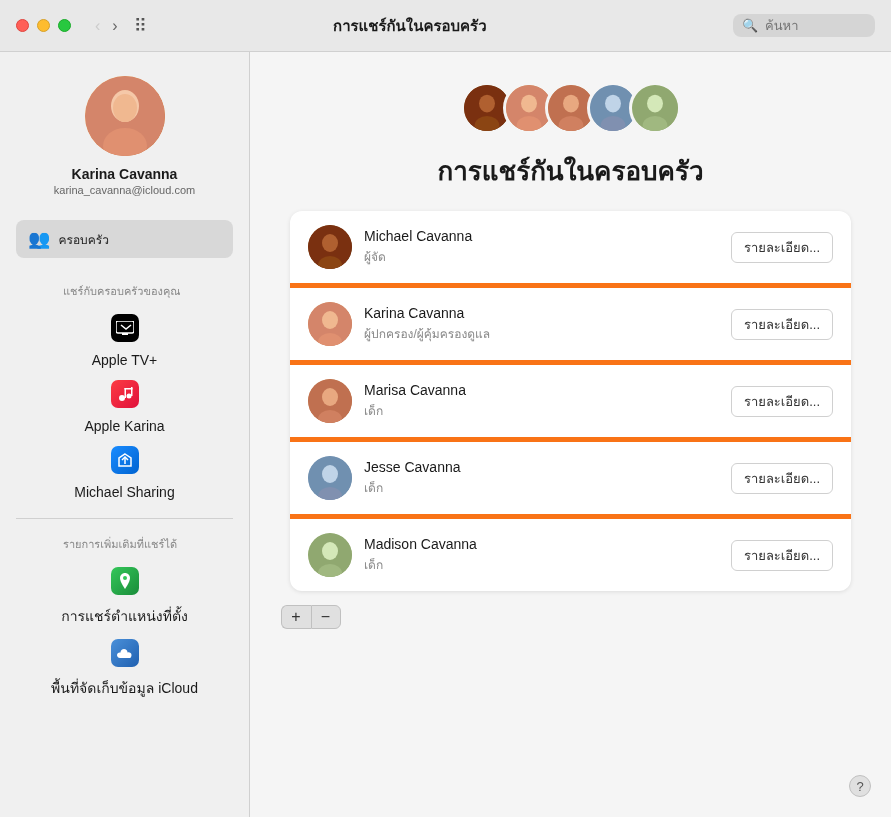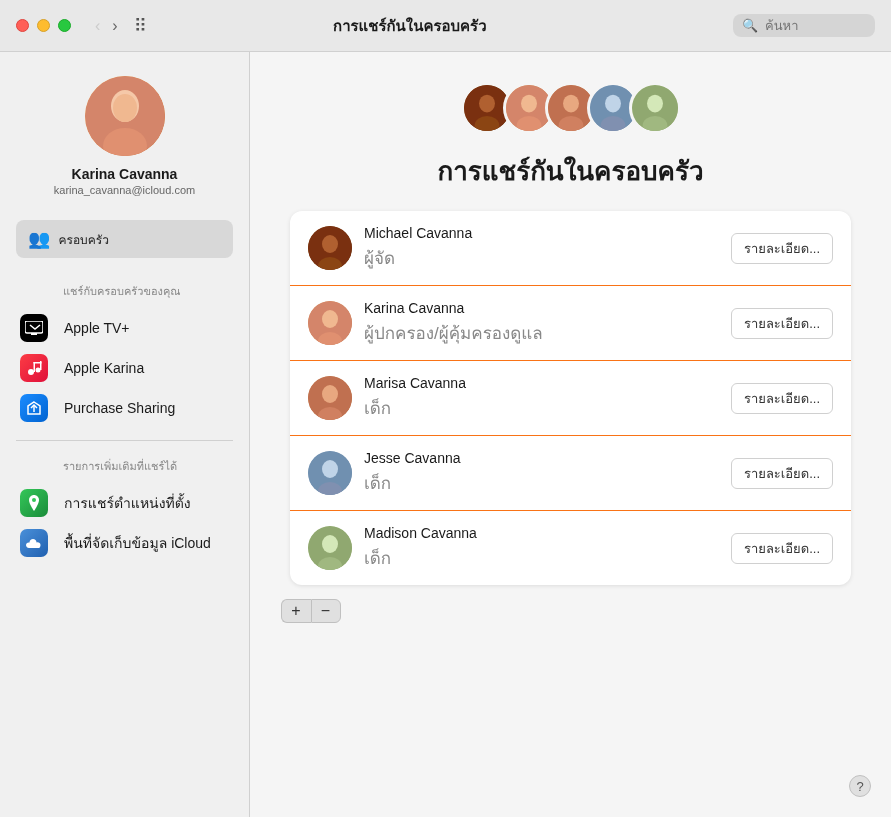--- a/index.html
+++ b/index.html
@@ -172,24 +172,25 @@
       font-size: 11px;
       color: #888;
       margin-bottom: 8px;
       margin-top: 4px;
       margin-left: 47px;
     }
 
     .sidebar-item {
       display: flex;
       align-items: center;
-      gap: 16px;
+      gap: 10px;
       padding: 6px 4px;
       cursor: pointer;
       border-radius: 6px;
+      flex-direction: column;
     }
 
     .sidebar-item-icon {
       width: 28px;
       height: 28px;
       border-radius: 7px;
       display: flex;
       align-items: center;
       justify-content: center;
       font-size: 16px;
@@ -262,21 +263,21 @@
       width: 100%;
       max-width: 580px;
       overflow: hidden;
       box-shadow: 0 1px 4px rgba(0,0,0,0.1);
     }
 
     .member-row {
       display: flex;
       align-items: center;
       padding: 14px 18px;
-      border-bottom: 1px solid #f97316;
+      border-bottom: 5px solid #f97316;
       gap: 12px;
     }
     .member-row:last-child { border-bottom: none; }
 
     .member-avatar {
       width: 44px;
       height: 44px;
       border-radius: 50%;
       flex-shrink: 0;
       display: flex;
@@ -293,21 +294,21 @@
 
     .member-info {
       flex: 1;
     }
     .member-name {
       font-size: 14px;
       font-weight: 500;
       color: #1a1a1a;
     }
     .member-role {
-      font-size: 17px;
+      font-size: 12px;
       color: #888;
       margin-top: 3px;
     }
 
     .detail-button {
       background: #fff;
       border: 1px solid #d0d0d0;
       border-radius: 6px;
       padding: 4px 12px;
       font-size: 13px;
@@ -425,21 +426,21 @@
     </div>
 
     <div class="sidebar-item">
       <div class="sidebar-item-icon icon-appstore">
         <svg width="16" height="16" viewBox="0 0 16 16" fill="none">
             <path d="M8 2 L14 6 L14 14 L2 14 L2 6 Z" stroke="white" stroke-width="1.5" fill="none"></path>
             <path d="M5 8 L8 5 L11 8" stroke="white" stroke-width="1.5" fill="none"></path>
             <line x1="8" y1="5" x2="8" y2="12" stroke="white" stroke-width="1.5"></line>
           </svg>
       </div>
-      <span class="sidebar-item-label">Purchase Sharing</span>
+      <span class="sidebar-item-label">Michael Sharing</span>
     </div>
 
     <div class="section-divider"></div>
 
     <div class="section-label">รายการเพิ่มเติมที่แชร์ได้</div>
 
     <div class="sidebar-item">
       <div class="sidebar-item-icon icon-location">
         <svg width="14" height="18" viewBox="0 0 14 18" fill="none">
             <path d="M7 1C4.2 1 2 3.2 2 6C2 10 7 17 7 17C7 17 12 10 12 6C12 3.2 9.8 1 7 1Z" fill="white"></path>

